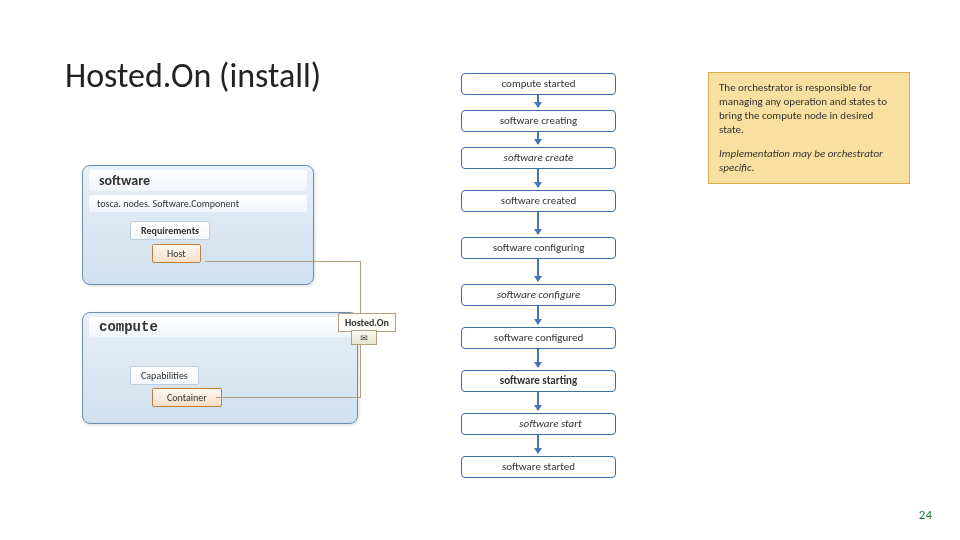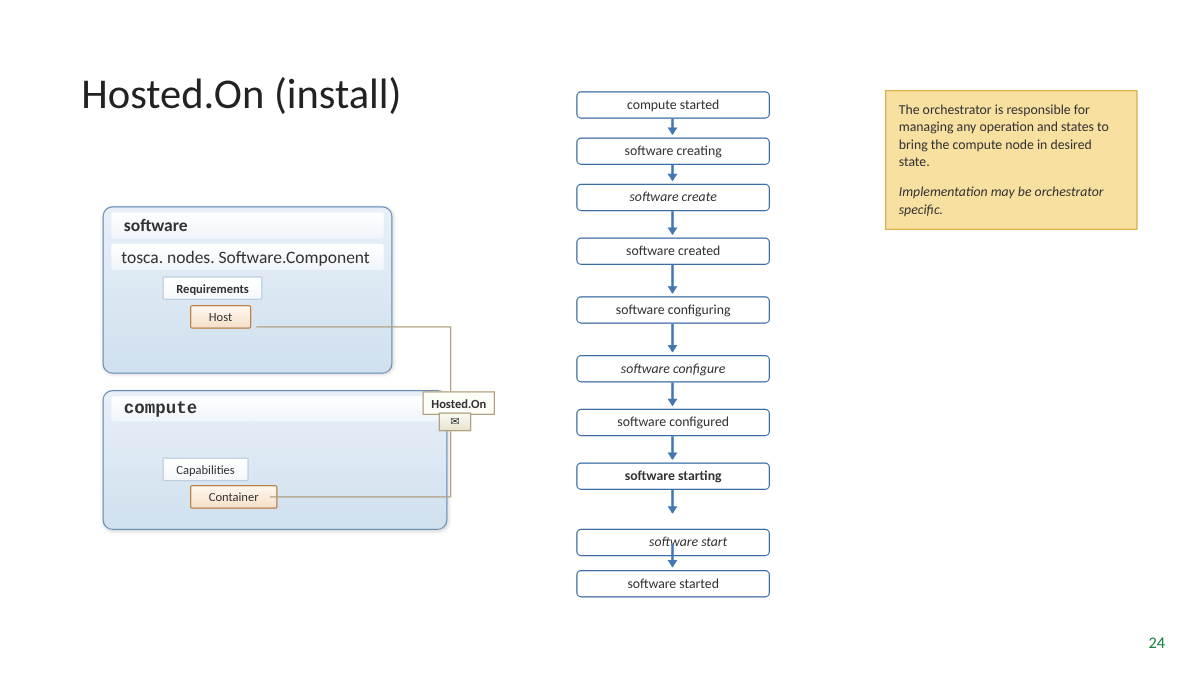--- a/index.html
+++ b/index.html
@@ -2,21 +2,21 @@
 <html><head>
 <meta charset="utf-8">
 <style>
   * { box-sizing: border-box; margin: 0; padding: 0; }
   body { width: 960px; height: 540px; background: #fff; font-family: Calibri, Arial, sans-serif; position: relative; color: #333; }
   .title { position: absolute; left: 65px; top: 55px; font-size: 34px; font-weight: 300; color: #222; }
   
   
   .node-card { position: absolute; background: linear-gradient(#e8f0f8,#d0e0ee); border: 1px solid #6b8fb3; border-radius: 8px; box-shadow: 1px 1px 3px rgba(0,0,0,.15); }
   .node-header { background: linear-gradient(#fff,#f0f5fa); border-radius: 2px; margin: 4px 6px; padding: 2px 10px; font-size: 14px; font-weight: 700; color: #333; text-align: left; }
-  .node-type { background: linear-gradient(#fff,#f0f5fa); border-radius: 2px; margin: 4px 6px; padding: 2px 8px; font-size: 14px; text-align: left; }
+  .node-type { background: linear-gradient(#fff,#f0f5fa); border-radius: 2px; margin: 4px 6px; padding: 2px 8px; font-size: 10px; text-align: left; }
   .sub-label { position: absolute; background: linear-gradient(#fff,#f5f8fb); border: 1px solid #c0cfdf; border-radius: 2px; font-size: 10px; padding: 2px 10px; }
   .host-label { position: absolute; background: linear-gradient(#fff8f0,#f5e0c8); border: 1px solid #c08040; border-radius: 2px; font-size: 10px; padding: 2px 14px; }
   .container-label { position: absolute; background: linear-gradient(#fff8f0,#f5e0c8); border: 1px solid #c08040; border-radius: 2px; font-size: 10px; padding: 2px 14px; }
   
   
   .hostedon-box { position: absolute; border: 1px solid #b0a080; background: #fdfdf8; font-size: 10px; font-weight: 700; padding: 2px 6px; }
   .hostedon-icon { position: absolute; border: 1px solid #b0a080; background: linear-gradient(#fafaf0,#e8e4d0); font-size: 9px; padding: 1px 3px; text-align: center; }
   
   
   .flow-box { position: absolute; left: 461px; width: 155px; height: 22px; border: 1px solid #3b6ea5; border-radius: 4px; background: #fff; font-size: 11px; text-align: center; line-height: 20px; }
@@ -34,21 +34,21 @@
   .arrow-v::after { content: ""; position: absolute; left: -3px; bottom: -1px; width: 0; height: 0; border-left: 4px solid transparent; border-right: 4px solid transparent; border-top: 6px solid #4277b3; }
   
   
   .line { position: absolute; background: #b0a080; }
 </style>
 </head>
 <body>
 
 <div class="title">Hosted.On (install)</div>
 
-<div class="node-card" style="left:82px; top:165px; width:232px; height:134px;">
+<div class="node-card" style="left:82px; top:165px; width:232px; height:120px;">
   <div class="node-header">software</div>
   <div class="node-type">tosca. nodes. Software.Component</div>
 </div>
 <div class="sub-label" style="left:130px; top:221px;font-weight:bold;">Requirements</div>
 <div class="host-label" style="left:152px; top:244px;">Host</div>
 
 <div class="node-card" style="left:82px; top:312px; width:276px; height:112px;font-family:Liberation Mono, monospace;">
   <div class="node-header">compute</div>
 </div>
 <div class="sub-label" style="left:130px; top:366px;">Capabilities</div>
@@ -71,21 +71,21 @@
 <div class="flow-box" style="top:190px;">software created</div>
 <div class="arrow-v" style="top:212px; height:22px;"></div>
 <div class="flow-box" style="top:237px;text-align:center;">software configuring</div>
 <div class="arrow-v" style="top:259px; height:22px;"></div>
 <div class="flow-box italic" style="top:284px;">software configure</div>
 <div class="arrow-v" style="top:306px; height:18px;"></div>
 <div class="flow-box" style="top:327px;">software configured</div>
 <div class="arrow-v" style="top:349px; height:18px;"></div>
 <div class="flow-box" style="top:370px;font-weight:bold;">software starting</div>
 <div class="arrow-v" style="top:392px; height:18px;"></div>
-<div class="flow-box italic" style="top:423px;padding-left:24px;">software start</div>
+<div class="flow-box italic" style="top:413px;padding-left:24px;">software start</div>
 <div class="arrow-v" style="top:435px; height:18px;"></div>
 <div class="flow-box" style="top:456px;">software started</div>
 
 <div class="note">
   <p>The orchestrator is responsible for managing any operation and states to bring the compute node in desired state.</p>
   <p>Implementation may be orchestrator specific.</p>
 </div>
 
 <div class="pagenum">24</div>
 

